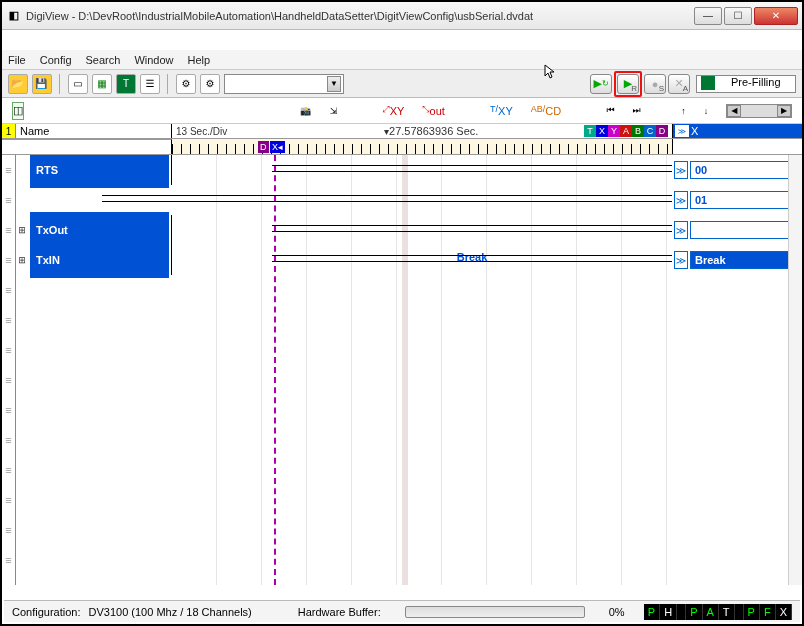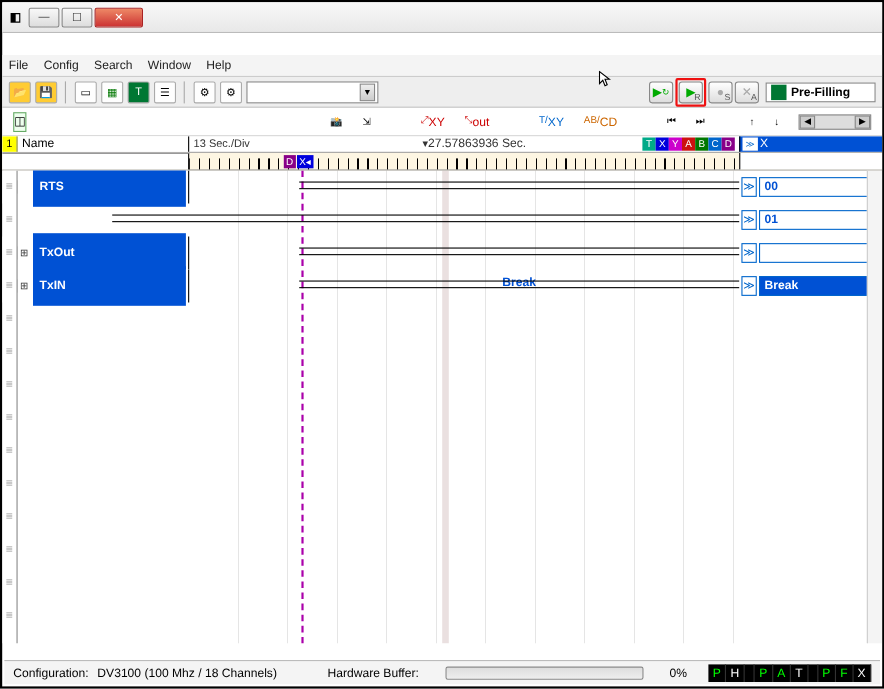--- a/index.html
+++ b/index.html
@@ -19,21 +19,21 @@
 .tbtn { width:20px;height:20px;border:1px solid #aaa;background:#fefefe;display:flex;align-items:center;justify-content:center;font-size:10px;border-radius:2px; }
 .tsep { width:2px;height:20px;border-left:1px solid #aaa;margin:0 3px; }
 .combo { width:120px;height:20px;border:1px solid #888;background:#fff;display:flex;align-items:center;justify-content:flex-end;padding:0 2px; }
 .combo .arrow{width:14px;height:16px;background:linear-gradient(#eee,#ccc);border:1px solid #888;display:flex;align-items:center;justify-content:center;font-size:8px;}
 
 .right-tb { display:flex;align-items:center;gap:2px;margin-left:auto; }
 .cbtn { width:22px;height:20px;border:1px solid #888;border-radius:3px;background:linear-gradient(#fff,#ddd);display:flex;align-items:center;justify-content:center;position:relative; }
 .cbtn .sub{font-size:8px;position:absolute;right:1px;bottom:0;color:#555;}
 .grey{color:#aaa;}
 .hilite{border:2px solid #e11;padding:1px;border-radius:2px;}
-.status-pill{height:18px;border:1px solid #888;background:#fff;display:flex;align-items:center;padding:0 4px;gap:4px;margin-left:4px;min-width:100px;font-weight:bold;}
+.status-pill{height:18px;border:1px solid #888;background:#fff;display:flex;align-items:flex-start;padding:0 4px;gap:16px;margin-left:4px;min-width:100px;}
 .status-pill .sq{width:14px;height:14px;background:#073;}
 
 .toolbar2{height:26px;background:#fff;border-bottom:1px solid #ccc;display:flex;align-items:center;padding:0 10px;gap:18px;}
 .toolbar2 .licon{width:20px;height:18px;border:1px solid #6a6;background:#efe;display:flex;align-items:center;justify-content:center;}
 .tiny{font-size:9px;}
 
 .ruler-row{height:16px;display:flex;border-bottom:1px solid #999;background:#fdf6e3;}
 .lcol{width:170px;border-right:1px solid #000;display:flex;align-items:center;background:#fff;}
 .lcol .num{width:14px;background:#ff0;border-right:1px solid #888;text-align:center;font-size:10px;height:100%;display:flex;align-items:center;justify-content:center;}
 .lcol .txt{padding-left:4px;flex:1;}
@@ -80,20 +80,21 @@
 .cursor-img{position:absolute;left:542px;top:62px;width:16px;height:16px;pointer-events:none;}
 
 .hscroll{position:absolute;right:24px;top:100px;width:140px;height:14px;border:1px solid #888;background:#ddd;display:flex;}
 .hscroll .ar{width:14px;background:#ccc;border:1px solid #888;display:flex;align-items:center;justify-content:center;font-size:8px;}
 </style>
 </head>
 <body>
 
 <div class="titlebar">
   <span class="app-icon">◧</span>
+  <span class="title">DigiView - D:\DevRoot\IndustrialMobileAutomation\HandheldDataSetter\DigitViewConfig\usbSerial.dvdat</span>
   <div class="winbtns">
     <div class="winbtn">—</div>
     <div class="winbtn">☐</div>
     <div class="winbtn close">✕</div>
   </div>
 </div>
 
 <div class="menubar">
   <span>File</span>
   <span>Config</span>

